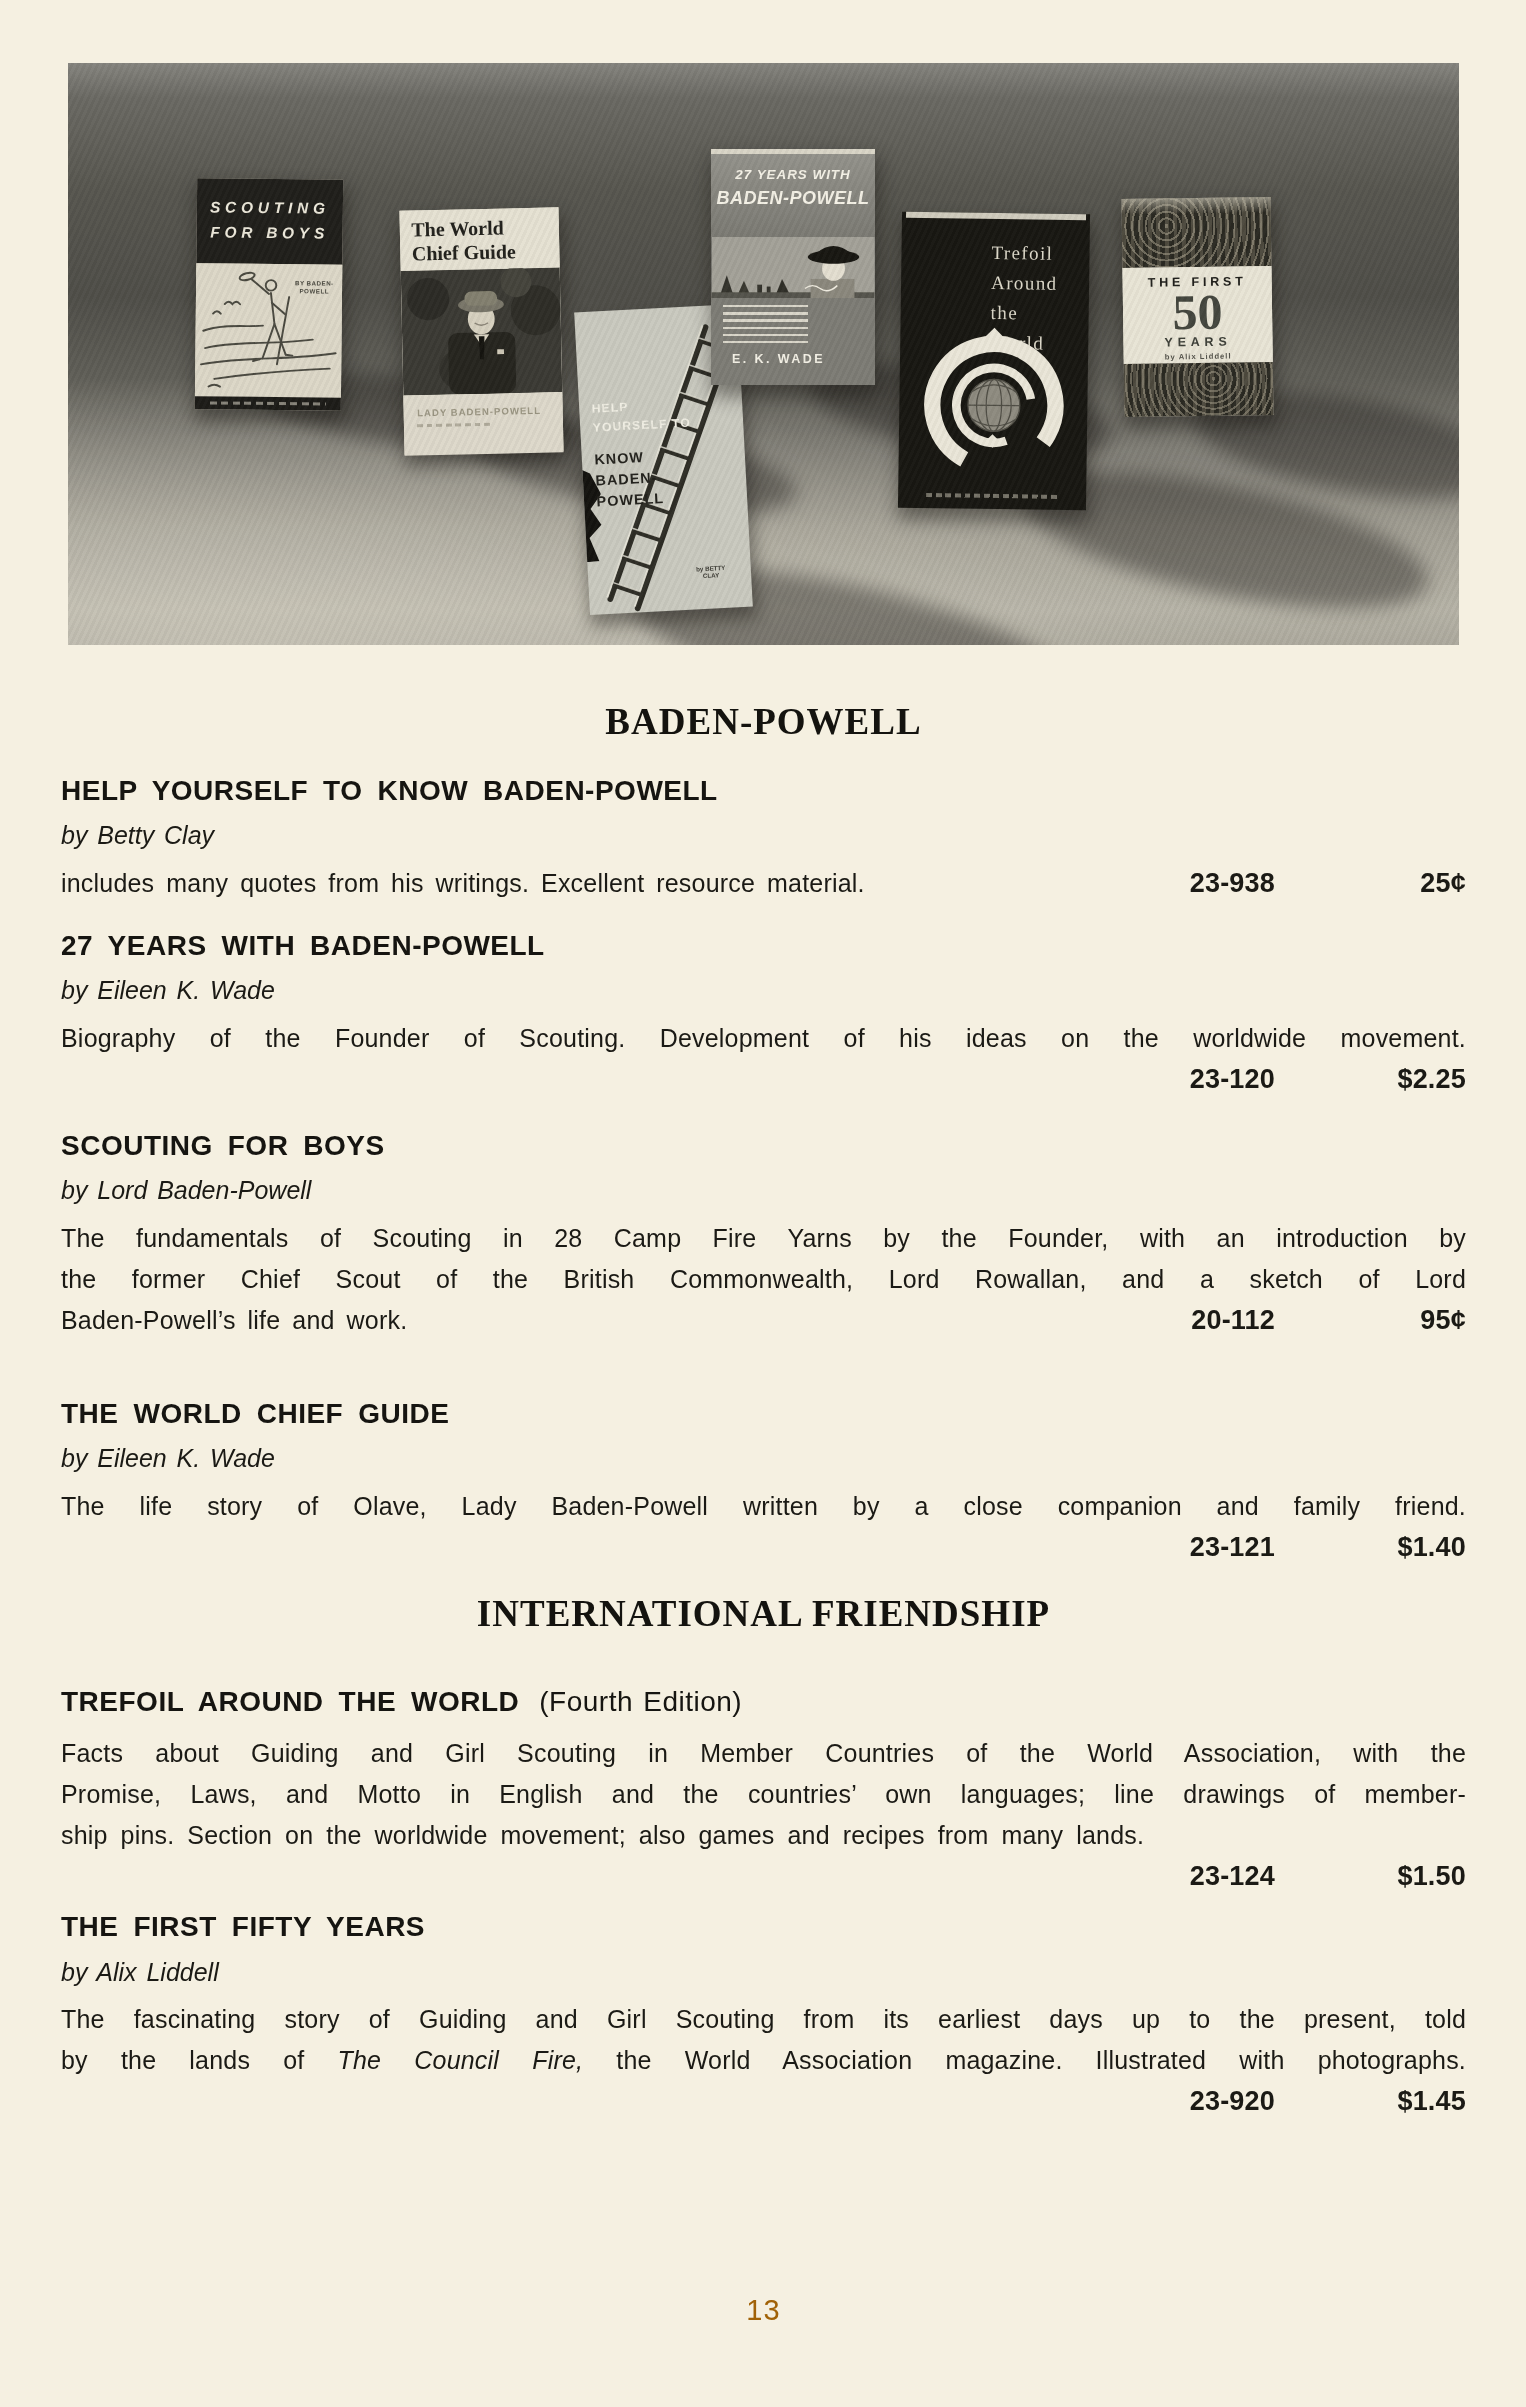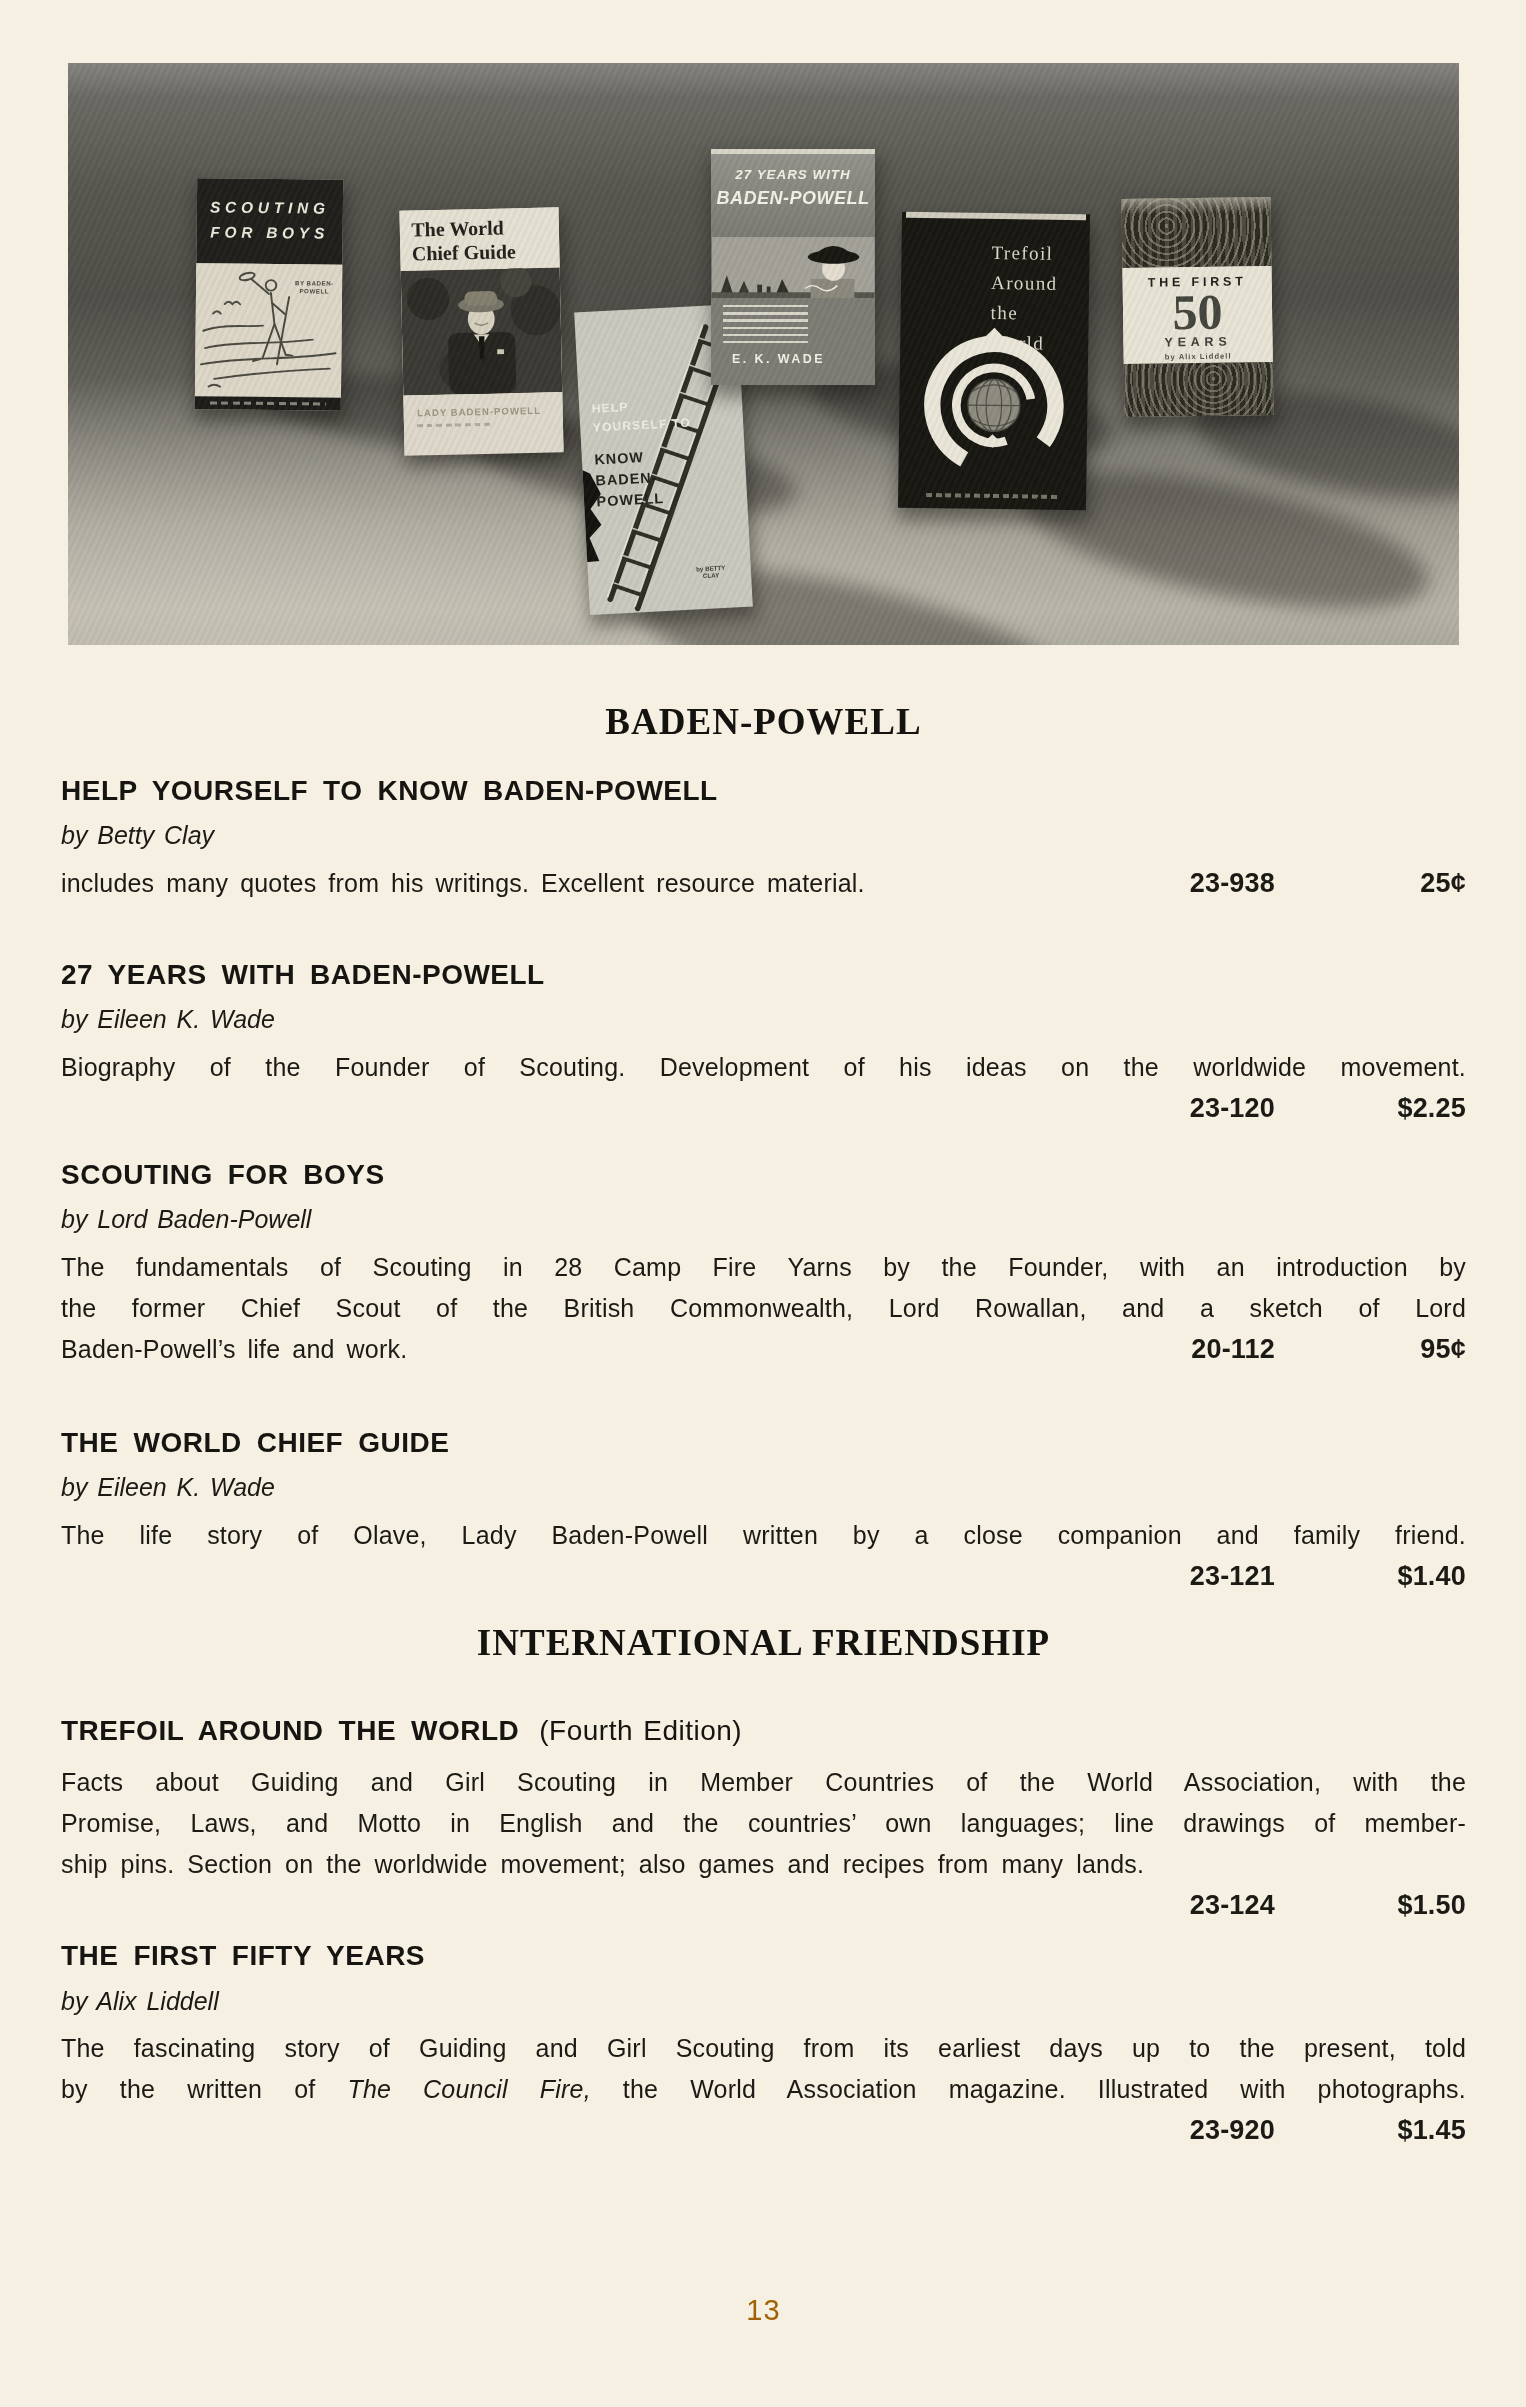--- a/index.html
+++ b/index.html
@@ -112,21 +112,21 @@
   
   .content{margin:0 61px 0 61px;width:1405px;}
   .shead{
     margin:54px 0 0 0;text-align:center;
     font-family:"Liberation Serif",serif;font-weight:bold;
     font-size:37px;line-height:46px;letter-spacing:1px;color:#14130f;
   }
   .shead.h2{margin-top:23px;}
   .listing{margin:0;}
   .mt14{margin-top:13.4px;} .mt30{margin-top:29px;} .mt50{margin-top:48px;}
-  .mt56{margin-top:54px;} .mt58{margin-top:56px;}
+  .mt56{margin-top:25px;} .mt58{margin-top:56px;}
   .ltitle{margin:0;font-size:28px;line-height:33px;font-weight:bold;letter-spacing:0.5px;word-spacing:6.7px;color:#161511;}
   .ltitle .suffix{font-weight:normal;word-spacing:1.9px;margin-left:20px;}
   .byline{margin:13.4px 0 0 0;font-style:italic;font-size:25px;line-height:31px;word-spacing:2.9px;}
   .lbody{margin-top:11.5px;}
   .lbody.nobyline{margin-top:15.4px;}
   .line{font-size:25px;line-height:41px;letter-spacing:0.2px;word-spacing:3.8px;}
   .line.j{text-align:justify;text-align-last:justify;}
   .line.last{display:flex;align-items:baseline;gap:20px;}
   .line.tailonly{word-spacing:5.8px;}
   .tail{word-spacing:4.8px;}
@@ -388,21 +388,21 @@
           <span class="price">$1.50</span>
         </div>
       </div>
     </section>
 
     <section class="listing mt14">
       <h3 class="ltitle"><span>THE FIRST FIFTY YEARS</span></h3>
       <p class="byline">by Alix Liddell</p>
       <div class="lbody">
         <div class="line j">The fascinating story of Guiding and Girl Scouting from its earliest days up to the present, told</div>
-        <div class="line j"><span>by the written of </span><em>The Council Fire,</em><span> the World Association magazine. Illustrated with photographs.</span></div>
+        <div class="line j"><span>by the lands of </span><em>The Council Fire,</em><span> the World Association magazine. Illustrated with photographs.</span></div>
         <div class="line last">
           <span class="code">23-920</span>
           <span class="price">$1.45</span>
         </div>
       </div>
     </section>
 
   </div>
 
   <div class="pagenum">13</div>

